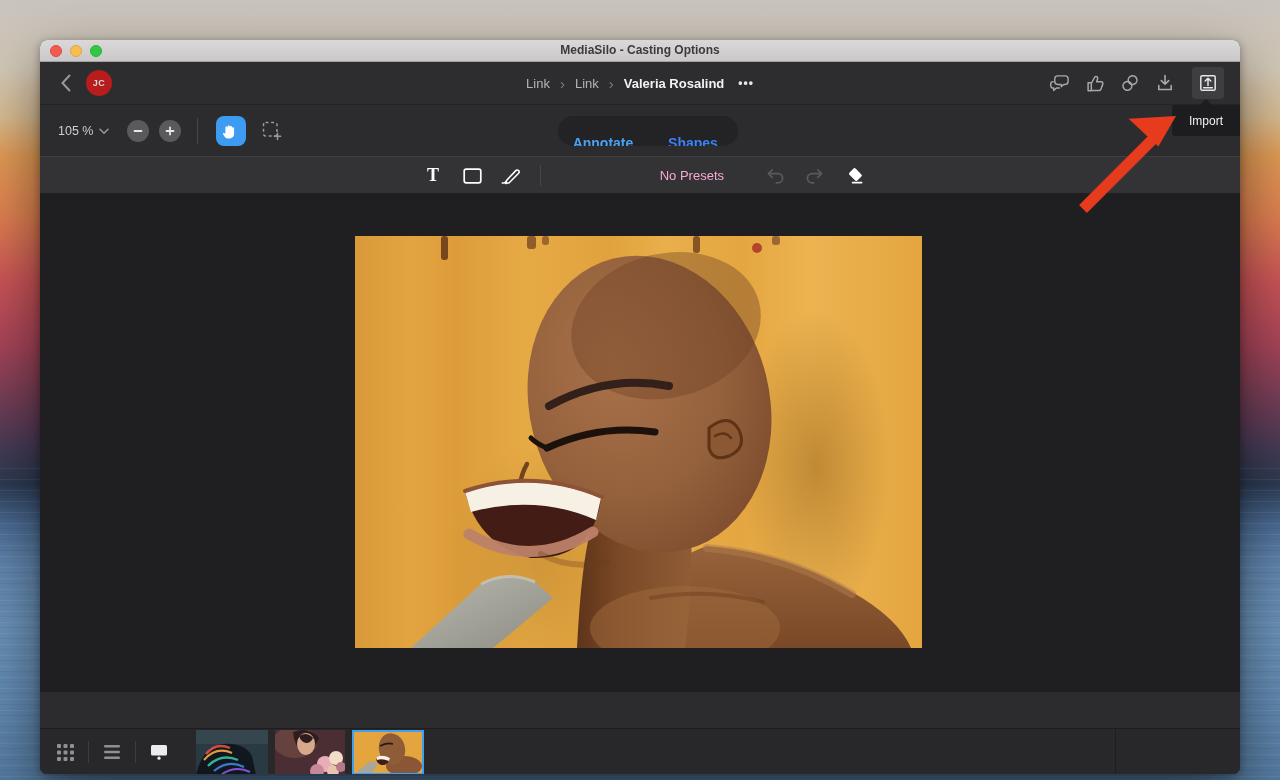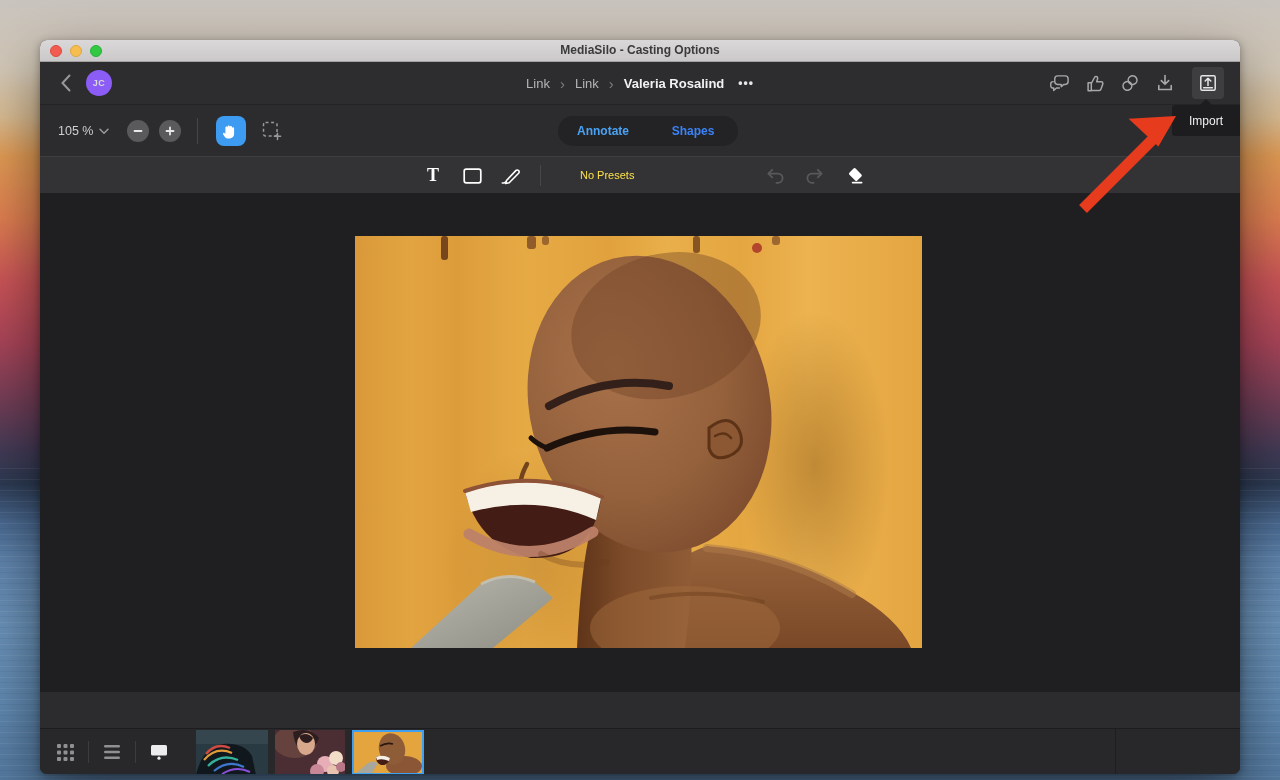--- a/index.html
+++ b/index.html
@@ -31,21 +31,21 @@
   .traffic { position:absolute; left:10px; top:5px; display:flex; gap:8px; }
   .light { width:12px; height:12px; border-radius:50%; }
   .light.red   { background:#f25b50; border:1px solid #dd4a40; }
   .light.yellow{ background:#f6be4f; border:1px solid #e0a63c; }
   .light.green { background:#32c844; border:1px solid #24b335; }
 
   
   .header { position:absolute; left:0; top:22px; width:100%; height:42px; background:#2d2d2f; }
   .back-btn { position:absolute; left:20px; top:12px; width:12px; height:18px; cursor:pointer; }
   .avatar { position:absolute; left:46px; top:8px; width:26px; height:26px; border-radius:50%;
-    background:#8b5cf6; color:#d9d9db; font-size:9px; font-weight:bold;
+    background:#b91c1c; color:#d9d9db; font-size:9px; font-weight:bold;
     display:flex; align-items:center; justify-content:center; letter-spacing:.5px; }
   .breadcrumb { position:absolute; left:0; right:0; top:0; height:42px;
     display:flex; align-items:center; justify-content:center; gap:10px; font-size:13px; }
   .crumb { color:#b4b4b6; }
   .crumb-sep { color:#7e7e80; font-size:15px; line-height:1; }
   .crumb-current { color:#f2f2f4; font-weight:bold; }
   .crumb-dots { color:#e6e6e8; font-size:12px; letter-spacing:1px; margin-left:4px; font-weight:bold; }
   .header-actions { position:absolute; right:16px; top:0; height:42px; display:flex; align-items:center; gap:15px; }
   .hicon { width:20px; height:20px; display:flex; align-items:center; justify-content:center; cursor:pointer; }
   .import-btn { width:32px; height:32px; border-radius:4px; background:#3e3e40;
@@ -65,34 +65,34 @@
   .zoom-label { color:#cfcfd1; font-size:12.5px; cursor:pointer; display:flex; align-items:center; gap:6px; }
   .round-btn { width:22px; height:22px; border-radius:50%; background:#5a5a5c; border:none;
     display:flex; align-items:center; justify-content:center; cursor:pointer; }
   .v-div { width:1px; height:26px; background:#47474a; }
   .hand-btn { width:30px; height:30px; border-radius:8px; background:#3d9cf2;
     display:flex; align-items:center; justify-content:center; cursor:pointer; }
   .marquee-btn { width:20px; height:20px; display:flex; align-items:center; justify-content:center; cursor:pointer; }
 
   .segmented { position:absolute; left:518px; top:11px; width:180px; height:30px; border-radius:15px;
     background:#232325; display:flex; overflow:hidden; }
-  .seg-tab { flex:1; text-align:center; line-height:30px; font-size:12px; cursor:pointer; }
+  .seg-tab { flex:1; text-align:center; line-height:30px; font-size:14px; cursor:pointer;margin-top:12px; }
   .seg-annotate { color:#4aa2f4; font-weight:bold; }
   .seg-shapes { color:#3b82f6;font-weight:bold; }
 
   
   .annbar { position:absolute; left:0; top:116px; width:100%; height:37px; background:#333335;
     border-top:1px solid #3e3e40; }
   .ann-item { position:absolute; top:0; height:37px; display:flex; align-items:center; justify-content:center; cursor:pointer; }
   .t-tool { left:383px; width:20px; color:#fff; font-family:"Liberation Serif", serif; font-weight:bold; font-size:18px; }
   .rect-tool { left:421px; width:22px; }
   .pen-tool { left:459px; width:24px; }
   .ann-div { position:absolute; left:500px; top:8px; width:1px; height:21px; background:#47474a; }
-  .presets { position:absolute; left:540px; top:0; width:144px; height:37px; text-align:left;
-    line-height:37px; color:#fde047; font-size:11px; cursor:pointer; }
+  .presets { position:absolute; left:540px; top:0; width:144px; height:37px; text-align:right;
+    line-height:37px; color:#f9a8d4; font-size:13px; cursor:pointer; }
   .undo-tool { left:724px; width:24px; }
   .redo-tool { left:762px; width:24px; }
   .eraser-tool { left:802px; width:24px; }
 
   
   .canvas { position:absolute; left:0; top:153px; width:100%; height:499px; background:#1f1f21; }
   .photo { position:absolute; left:315px; top:43px; width:567px; height:412px; }
 
   
   .bottombar { position:absolute; left:0; bottom:0; width:100%; height:46px; background:#28282a;

